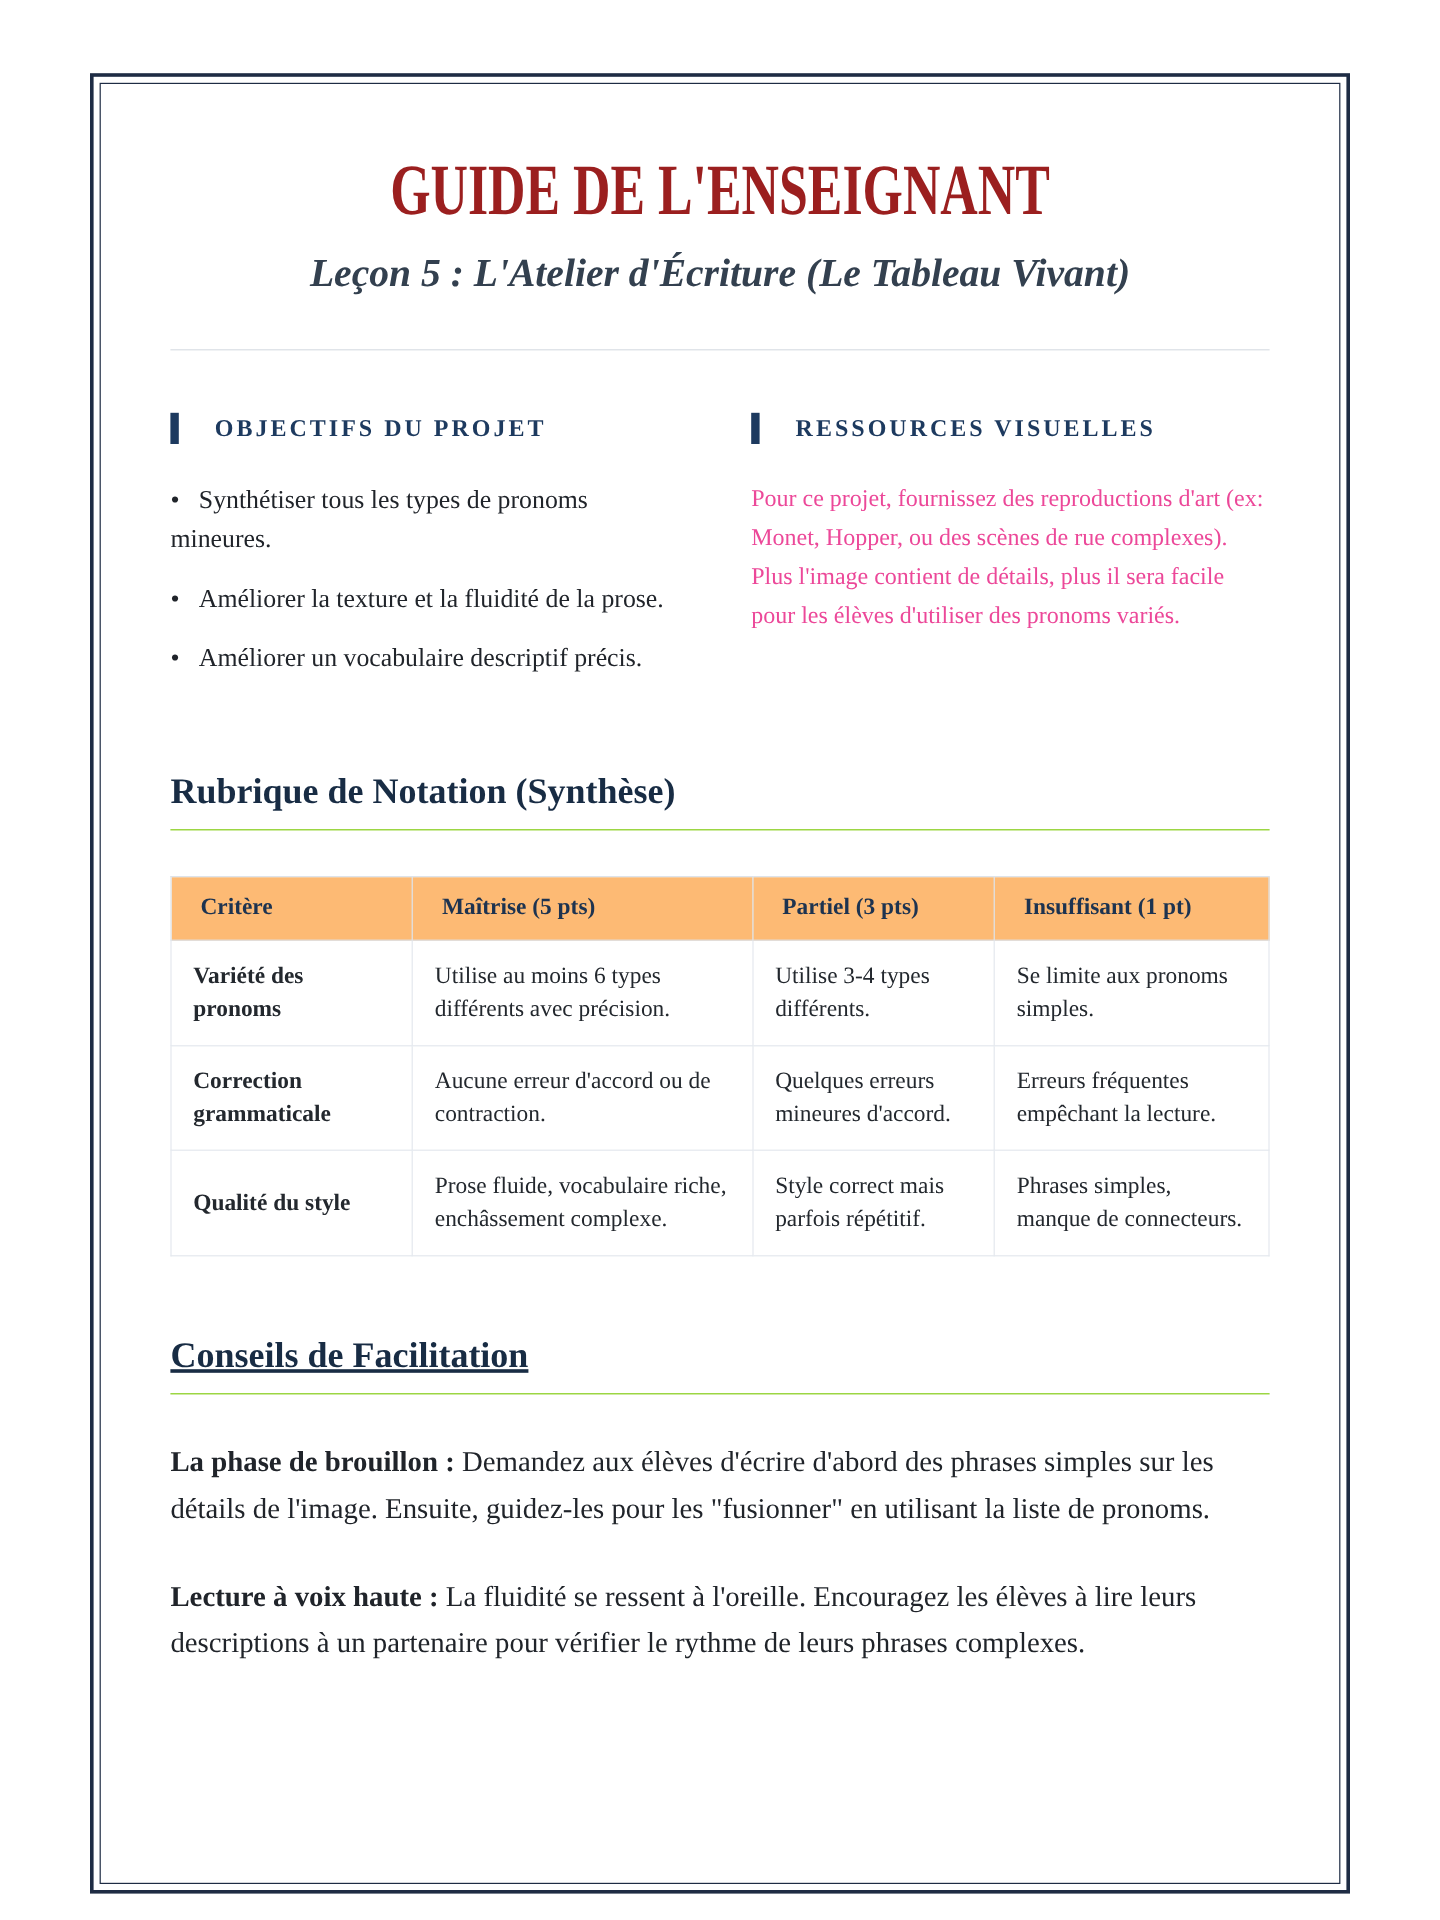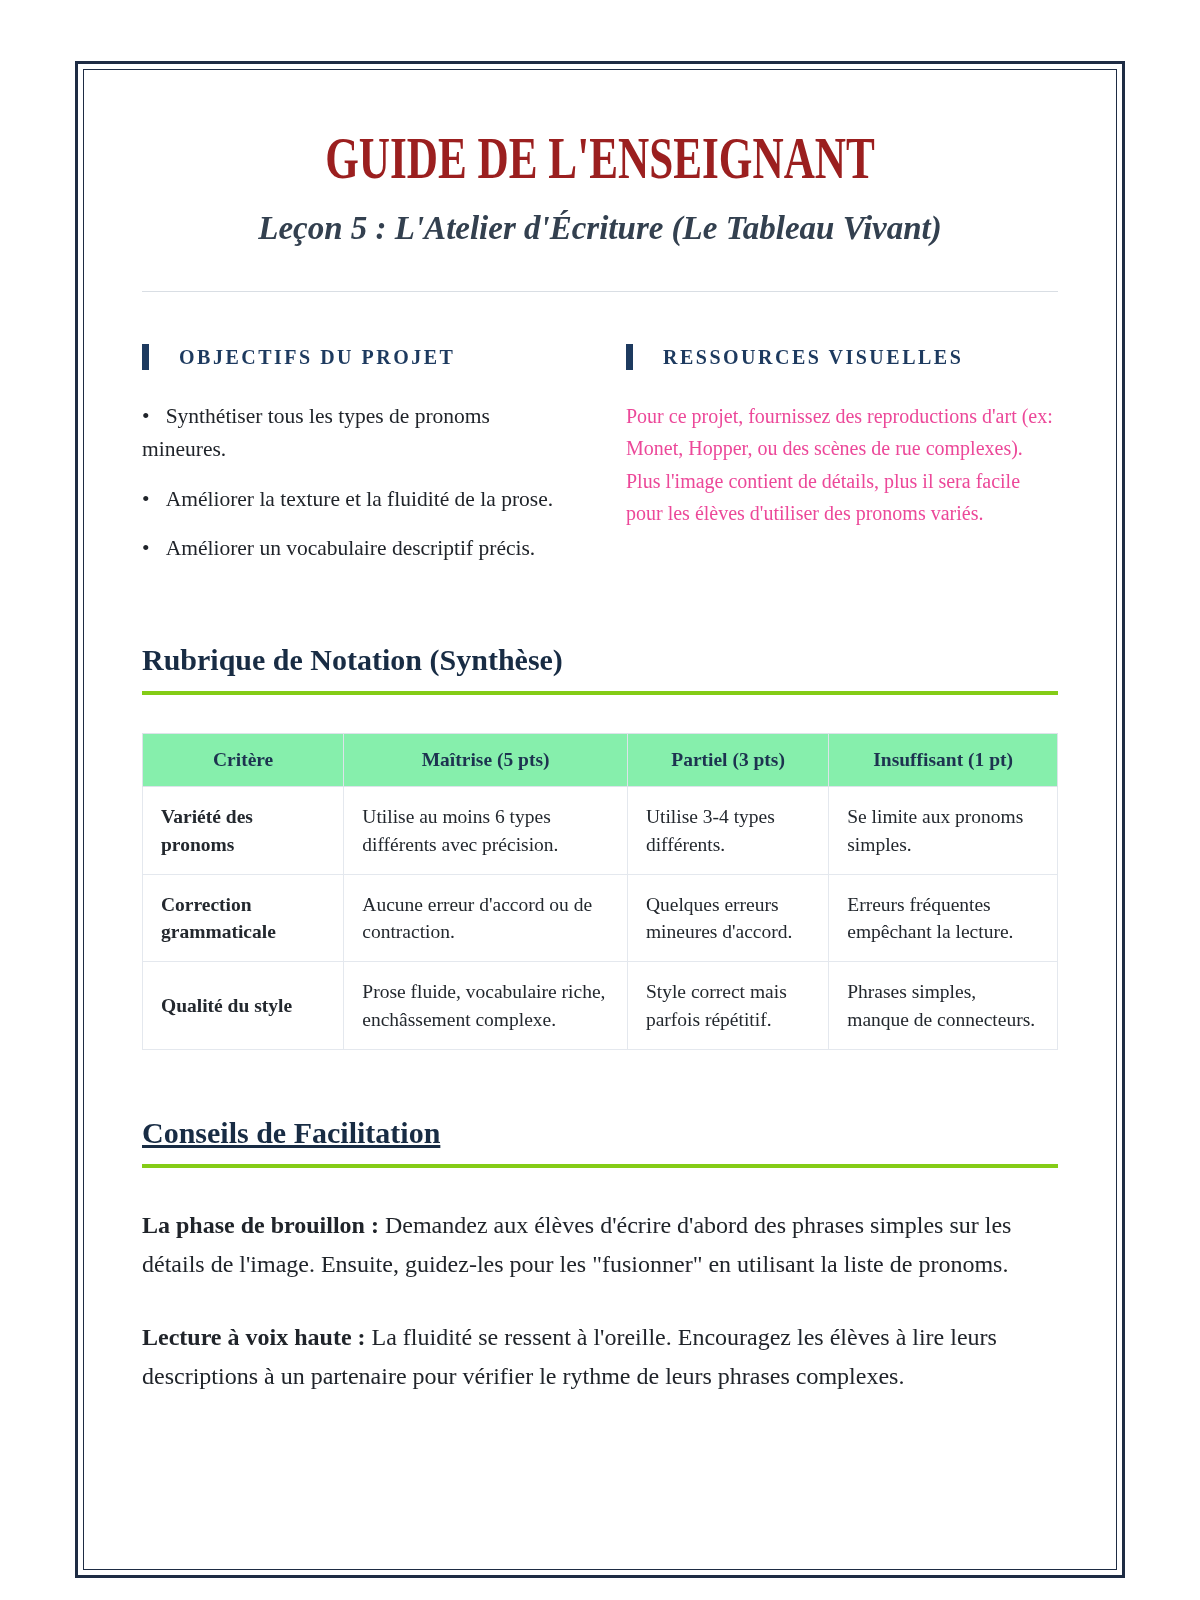--- a/index.html
+++ b/index.html
@@ -101,39 +101,39 @@
     font-size: 20px;
     line-height: 1.62;
     color: #ec4899;
   }
 
   .section-heading {
     font-size: 30px;
     font-weight: bold;
     color: #182c44;
     padding-bottom: 14px;
-    border-bottom: 4px solid #84cc16;
+    border-bottom: 1px solid #84cc16;
   }
 
   .rubric-heading { margin-top: 62px; }
 
   table.rubric {
     width: 100%;
     border-collapse: collapse;
     margin-top: 38px;
     font-size: 19.5px;
   }
 
   table.rubric th {
-    background: #86efac;
+    background: #fdba74;
     border: 1px solid #dde3ea;
     padding: 15px 24px;
     color: #1d3350;
     font-weight: bold;
-    text-align: center;
+    text-align: left;
     font-size: 19.5px;
   }
 
   table.rubric td {
     border: 1px solid #e4e8ee;
     padding: 16px 18px;
     vertical-align: middle;
     line-height: 1.4;
     color: #23282e;
   }

